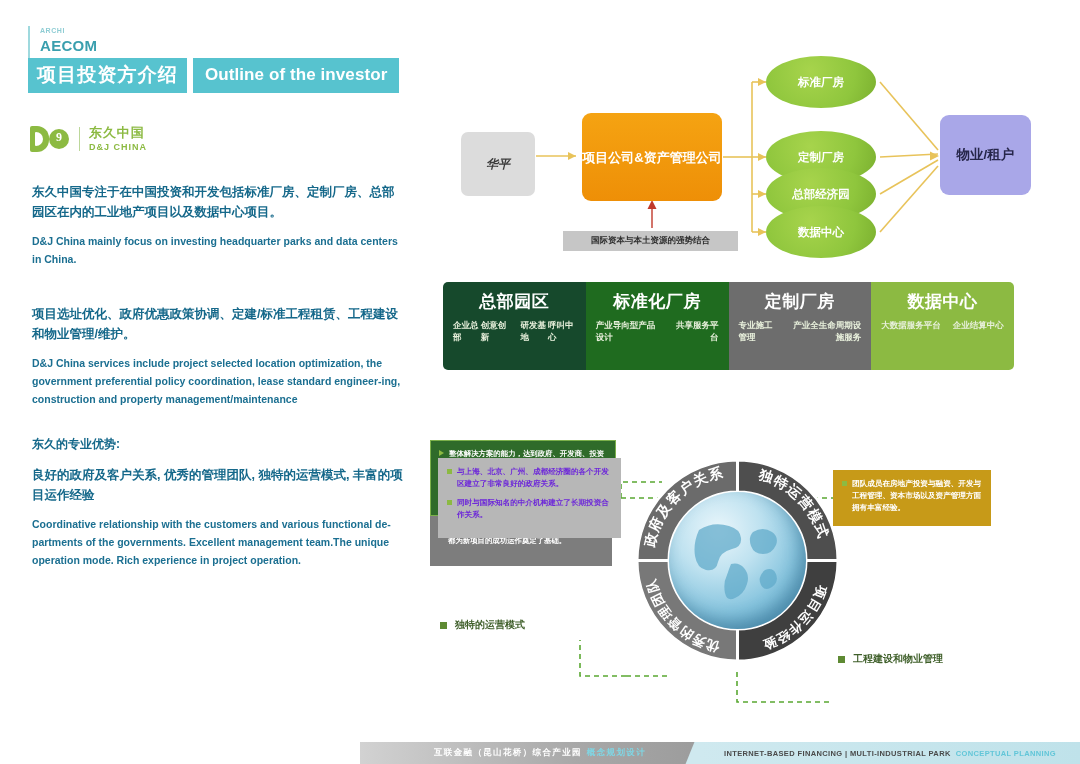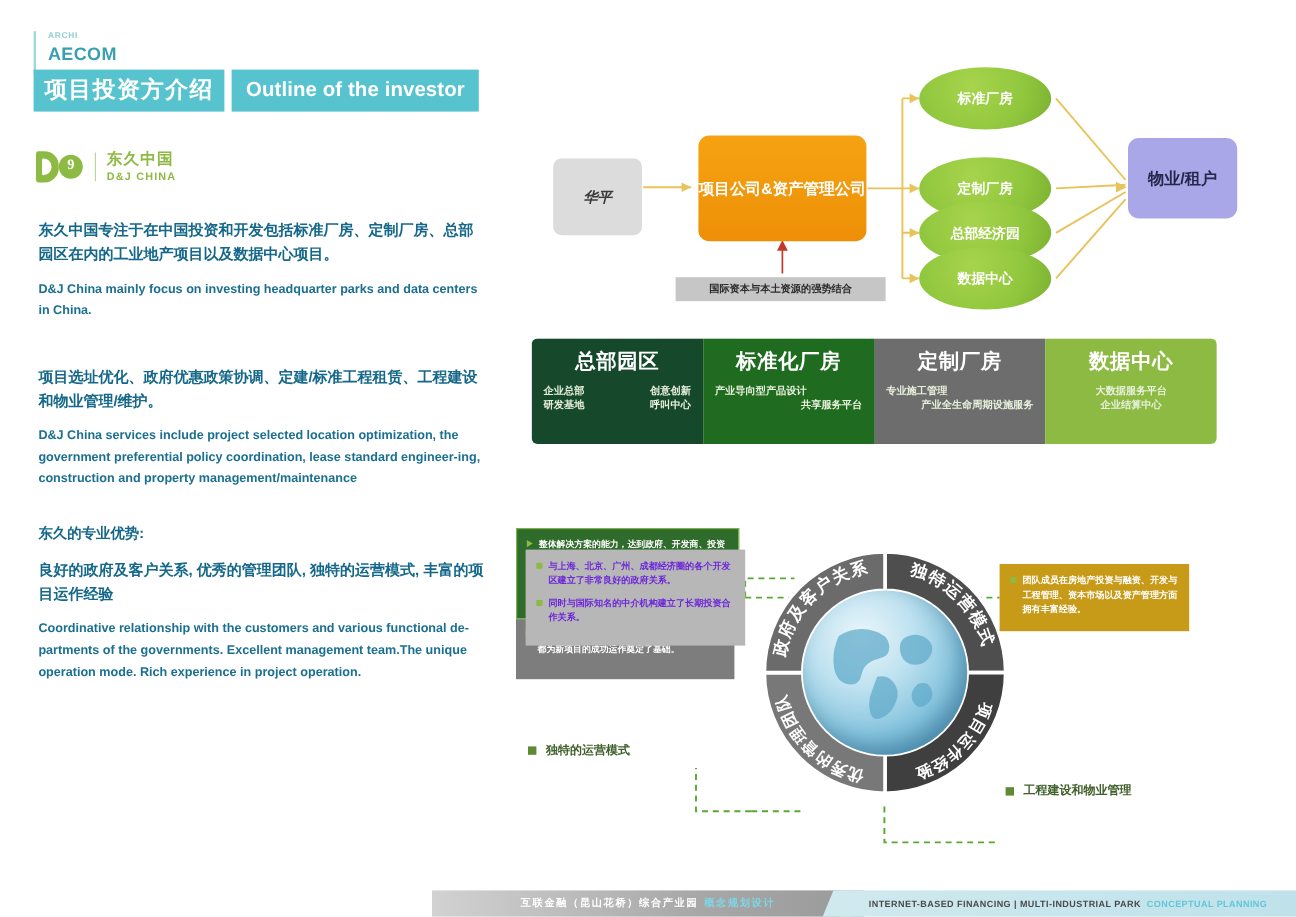--- a/index.html
+++ b/index.html
@@ -53,32 +53,32 @@
         text-align:center;font-weight:700;color:#3a3a3a;}
   .n-huaping{left:21px;top:90px;width:74px;height:64px;background:#dcdcdc;
         border-radius:7px;font-size:12px;font-style:italic;}
   .n-proj{left:142px;top:71px;width:140px;height:88px;background:#f0960a;
         border-radius:9px;color:#fff;font-size:13px;line-height:19px;
         background:linear-gradient(180deg,#f5a312 0%,#ee8f07 100%);}
   .ell{position:absolute;width:110px;height:52px;border-radius:50%;
        background:radial-gradient(circle at 40% 30%,#a7d44c 0%,#8fc63d 60%,#79ae2e 100%);
        display:flex;align-items:center;justify-content:center;
        color:#fff;font-size:11.5px;font-weight:700;}
-  .n-tenant{left:500px;top:73px;width:91px;height:67px;border-radius:9px;
+  .n-tenant{left:500px;top:73px;width:91px;height:80px;border-radius:9px;
        background:#a9a7e8;color:#26264a;font-size:13.5px;}
   .n-note{position:absolute;left:123px;top:189px;width:175px;height:20px;background:#c6c6c6;
        display:flex;align-items:center;justify-content:center;color:#2c2c2c;
        font-size:8.5px;font-weight:700;}
 
   
   .gtable{position:absolute;left:443px;top:282px;width:571px;height:88px;
           display:flex;border-radius:5px;overflow:hidden;}
   .gcol{flex:1;padding:8px 10px 6px;box-sizing:border-box;display:flex;flex-direction:column;}
   .gcol .gh{color:#fff;font-size:17px;font-weight:700;text-align:center;margin-bottom:7px;letter-spacing:.03em;}
-  .gsubs{display:flex;flex-direction:column;gap:0;font-size:8.5px;color:#e8f0dc;font-weight:600;}
+  .gsubs{display:flex;flex-direction:row;gap:12px;font-size:8.5px;color:#e8f0dc;font-weight:600;}
   .gsub-row{display:flex;justify-content:space-between;}
   .c1{background:#16492c;}
   .c2{background:#1f6b1f;}
   .c3{background:#6d6d6d;}
   .c4{background:#8cba42;}
   .ta-l{text-align:left;} .ta-r{text-align:right;} .ta-c{text-align:center;}
 
   
   .lower{position:absolute;left:430px;top:440px;width:600px;height:295px;}
   .conn{position:absolute;inset:0;}

